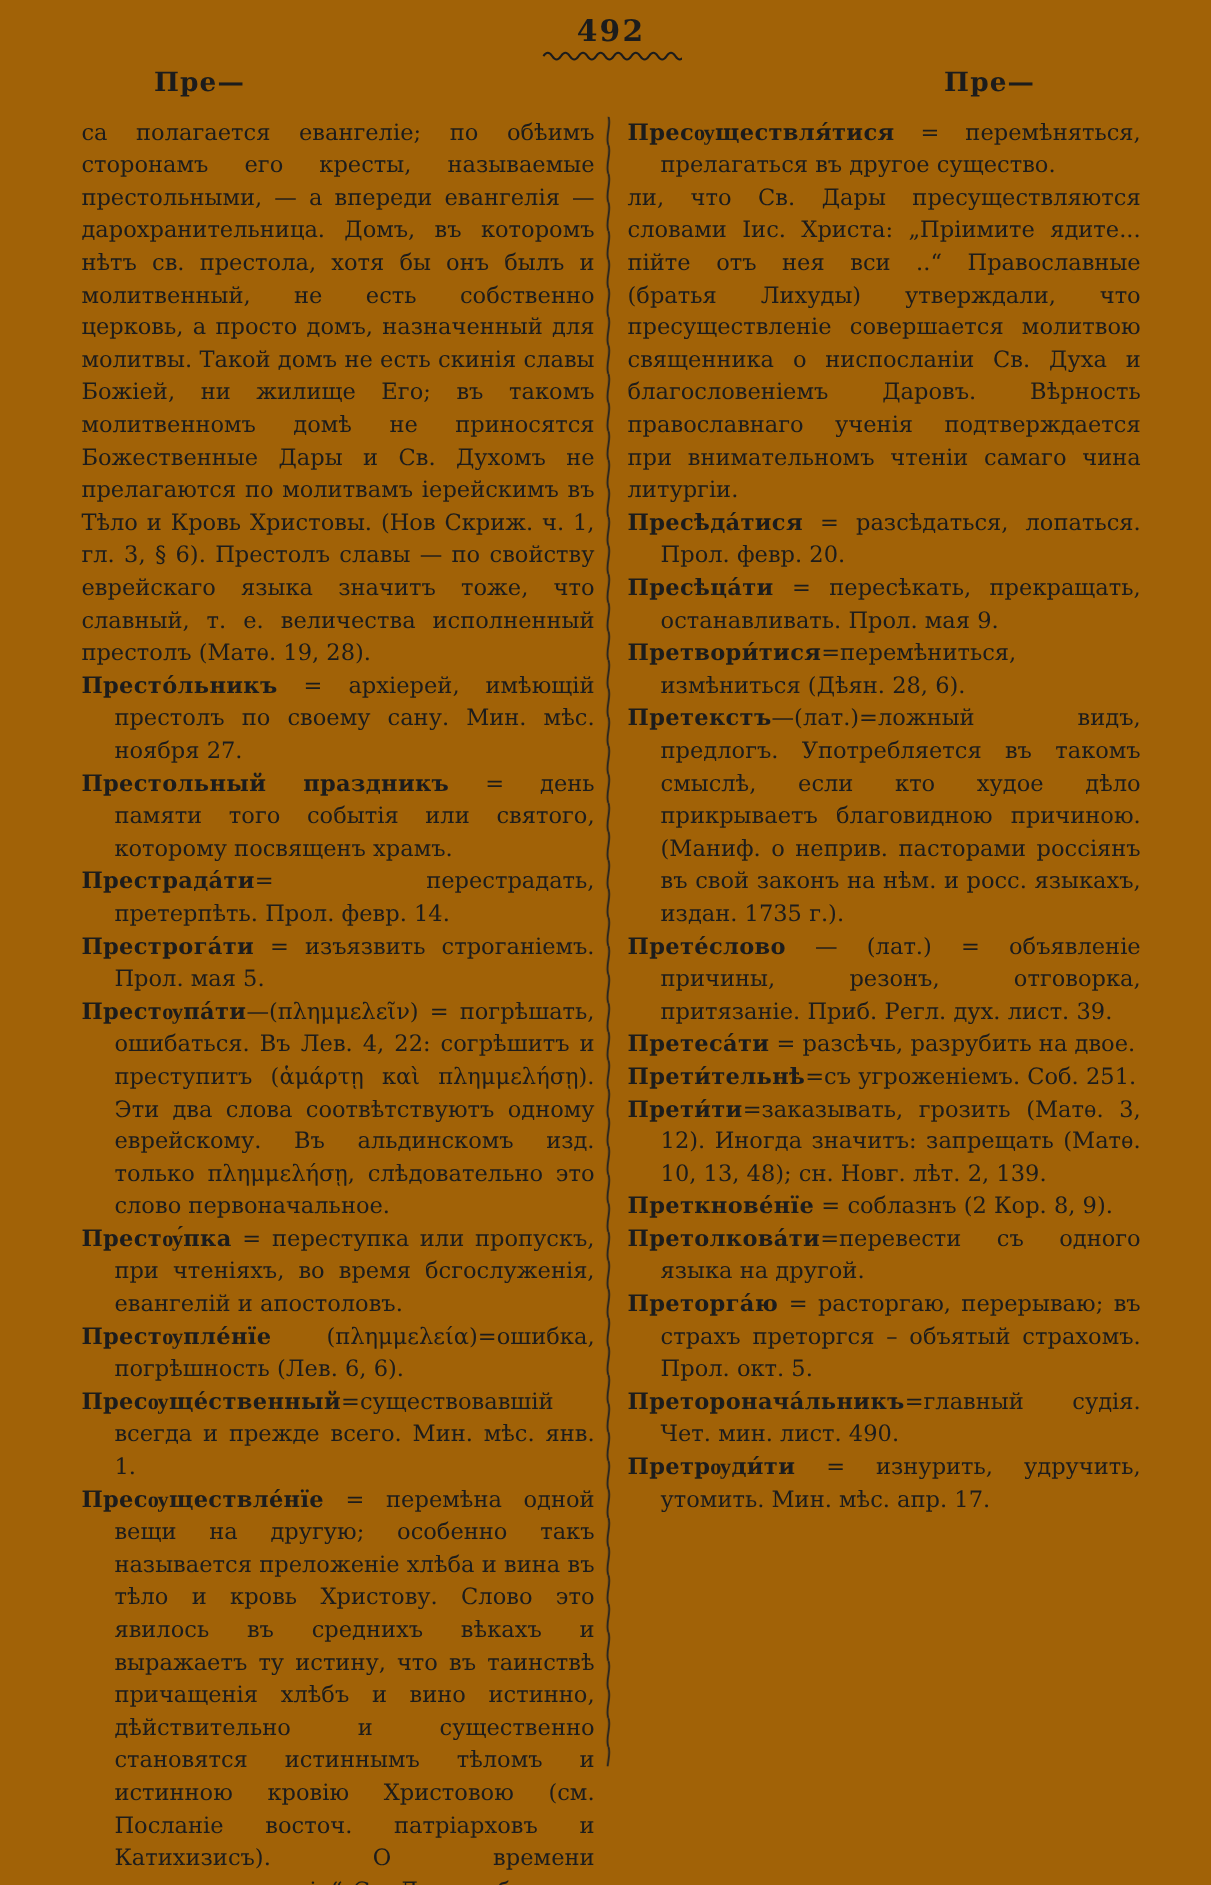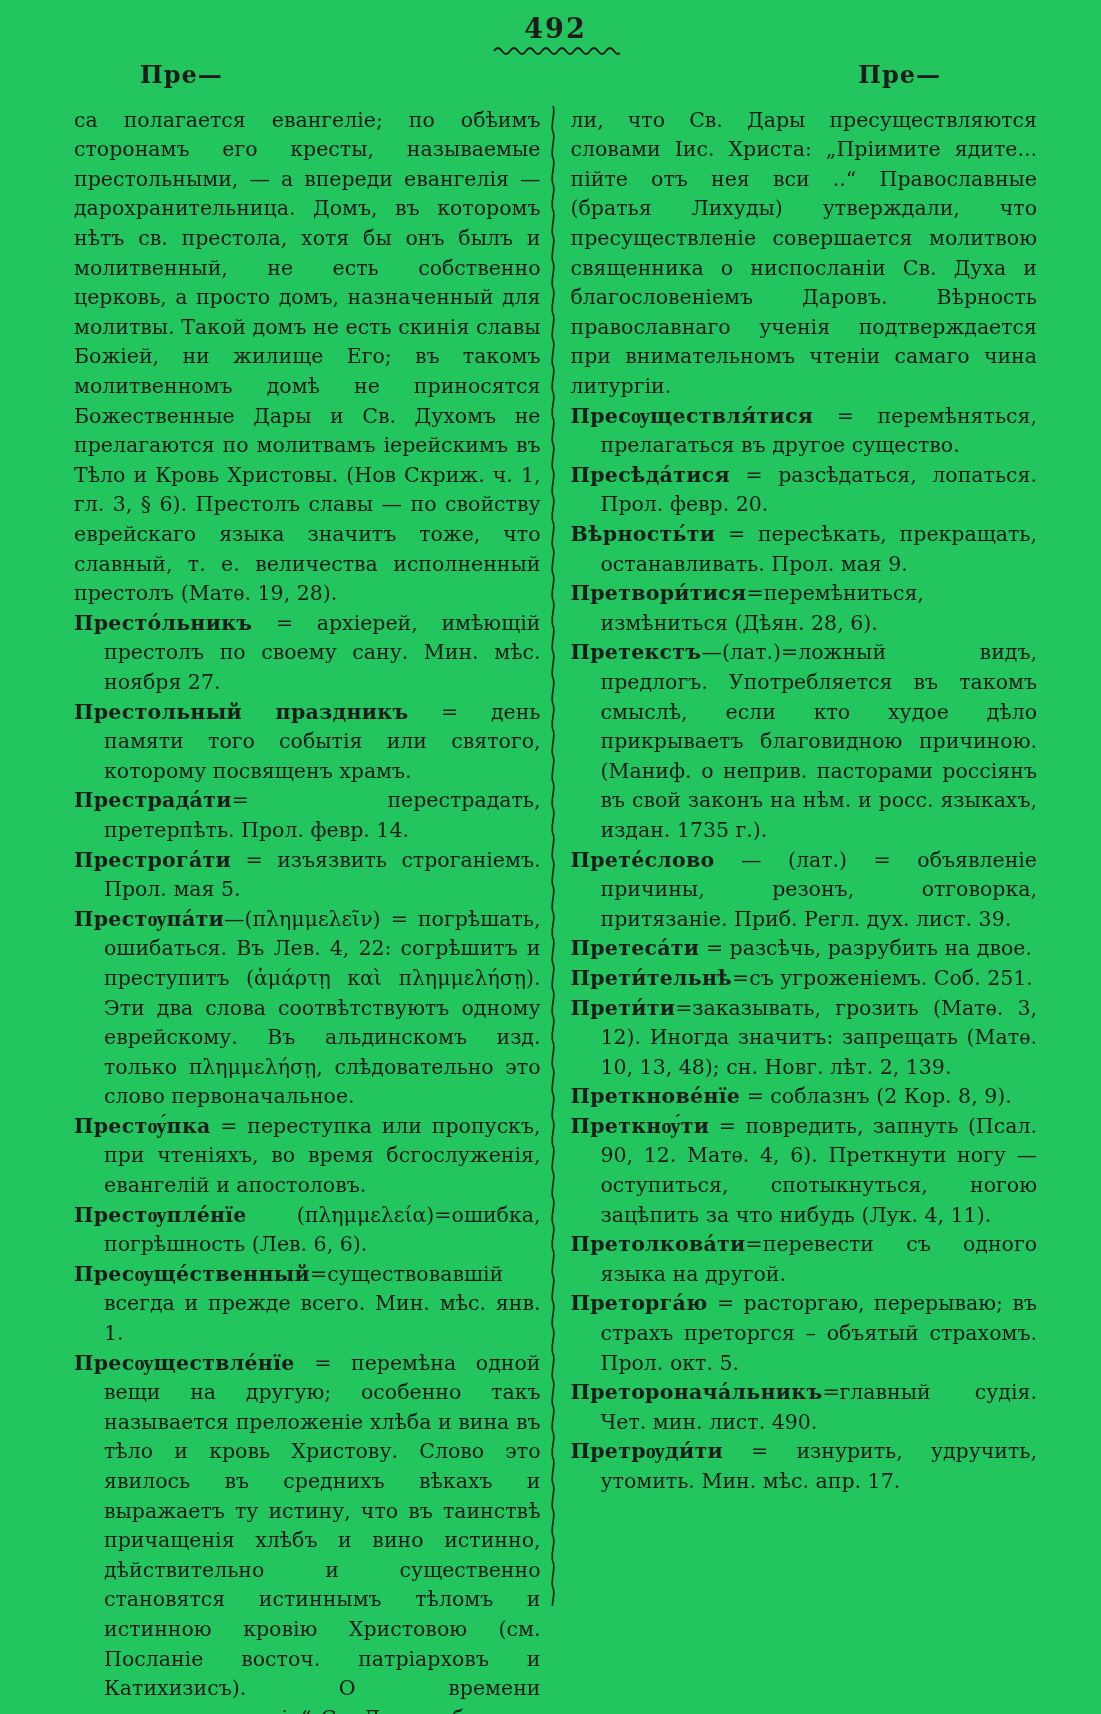--- a/index.html
+++ b/index.html
@@ -71,21 +71,21 @@
     text-indent: 0;
   }
   .headword {
     font-weight: bold;
     letter-spacing: 0.3px;
   }
 </style>
 </head>
 <body>
 
-<div class="page" style="background: #22c55e; color: rgb(28, 28, 28);">
+<div class="page" style="background: #a16207; color: rgb(28, 28, 28);">
 
   <div class="page-number-wrap">
     <div class="page-number">492</div>
     <svg class="squiggle" width="128" height="12" viewBox="0 0 128 12" aria-hidden="true">
       <path d="M2 7 q4 -6 8 0 q4 6 8 0 q4 -6 8 0 q4 6 8 0 q4 -6 8 0 q4 6 8 0 q4 -6 8 0 q4 6 8 0 q4 -6 8 0 q4 6 8 0 q4 -6 8 0 q4 6 8 0 q4 -6 8 0 q4 6 8 0 q4 -6 8 0 q4 6 8 0" fill="none" stroke="#1c1c1c" stroke-width="1.8"></path>
     </svg>
   </div>
 
   <div class="running-heads">
     <span class="running-head">Пре—</span>
@@ -111,32 +111,31 @@
         <defs>
           <pattern id="wavepat" width="10" height="26" patternUnits="userSpaceOnUse">
             <path d="M5 0 C8.2 6 1.8 19 5 26" fill="none" stroke="#222222" stroke-width="1.7"></path>
           </pattern>
         </defs>
         <rect x="0" y="0" width="10" height="1500" fill="url(#wavepat)"></rect>
       </svg>
     </div>
 
     <div class="col col-right" id="col-right">
+        <p class="entry"><span class="headword">Пресѹществля́тися</span><span> = перемѣняться, прелагаться въ другое существо.</span></p>
         <p class="entry continuation"><span>ли, что Св. Дары пресуществляются словами Іис. Христа: „Пріимите ядите... пійте отъ нея вси ..“ Православные (братья Лихуды) утверждали, что пресуществленіе совершается молитвою священника о ниспосланіи Св. Духа и благословеніемъ Даровъ. Вѣрность православнаго ученія подтверждается при внимательномъ чтеніи самаго чина литургіи.</span></p>
-        <p class="entry"><span class="headword">Пресѹществля́тися</span><span> = перемѣняться, прелагаться въ другое существо.</span></p>
         <p class="entry"><span class="headword">Пресѣда́тися</span><span> = разсѣдаться, лопаться. Прол. февр. 20.</span></p>
-        <p class="entry"><span class="headword">Вѣрность́ти</span><span> = пересѣкать, прекращать, останавливать. Прол. мая 9.</span></p>
+        <p class="entry"><span class="headword">Пресѣца́ти</span><span> = пересѣкать, прекращать, останавливать. Прол. мая 9.</span></p>
         <p class="entry"><span class="headword">Претвори́тися</span><span>=перемѣниться, измѣниться (Дѣян. 28, 6).</span></p>
         <p class="entry"><span class="headword">Претекстъ</span><span>—(лат.)=ложный видъ, предлогъ. Употребляется въ такомъ смыслѣ, если кто худое дѣло прикрываетъ благовидною причиною. (Маниф. о неприв. пасторами россіянъ въ свой законъ на нѣм. и росс. языкахъ, издан. 1735 г.).</span></p>
         <p class="entry"><span class="headword">Прете́слово</span><span> — (лат.) = объявленіе причины, резонъ, отговорка, притязаніе. Приб. Регл. дух. лист. 39.</span></p>
         <p class="entry"><span class="headword">Претеса́ти</span><span> = разсѣчь, разрубить на двое.</span></p>
         <p class="entry"><span class="headword">Прети́тельнѣ</span><span>=съ угроженіемъ. Соб. 251.</span></p>
         <p class="entry"><span class="headword">Прети́ти</span><span>=заказывать, грозить (Матѳ. 3, 12). Иногда значитъ: запрещать (Матѳ. 10, 13, 48); сн. Новг. лѣт. 2, 139.</span></p>
         <p class="entry"><span class="headword">Преткнове́нїе</span><span> = соблазнъ (2 Кор. 8, 9).</span></p>
-        <p class="entry"><span class="headword">Преткнѹ́ти</span><span> = повредить, запнуть (Псал. 90, 12. Матѳ. 4, 6). Преткнути ногу — оступиться, спотыкнуться, ногою зацѣпить за что нибудь (Лук. 4, 11).</span></p>
         <p class="entry"><span class="headword">Претолкова́ти</span><span>=перевести съ одного языка на другой.</span></p>
         <p class="entry"><span class="headword">Преторга́ю</span><span> = расторгаю, перерываю; въ страхъ преторгся – объятый страхомъ. Прол. окт. 5.</span></p>
         <p class="entry"><span class="headword">Преторонача́льникъ</span><span>=главный судія. Чет. мин. лист. 490.</span></p>
         <p class="entry"><span class="headword">Претрѹди́ти</span><span> = изнурить, удручить, утомить. Мин. мѣс. апр. 17.</span></p>
       </div>
   </div>
 
 </div>
 
 </body></html>

